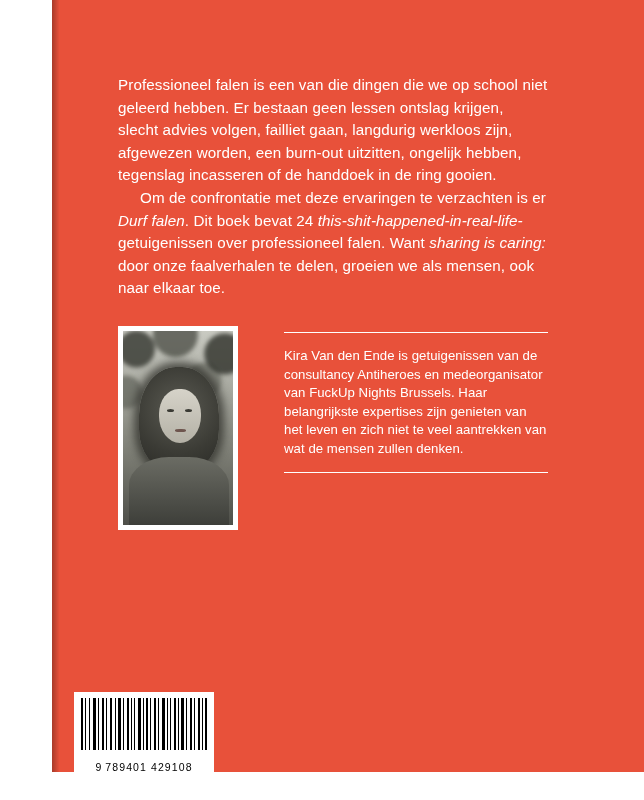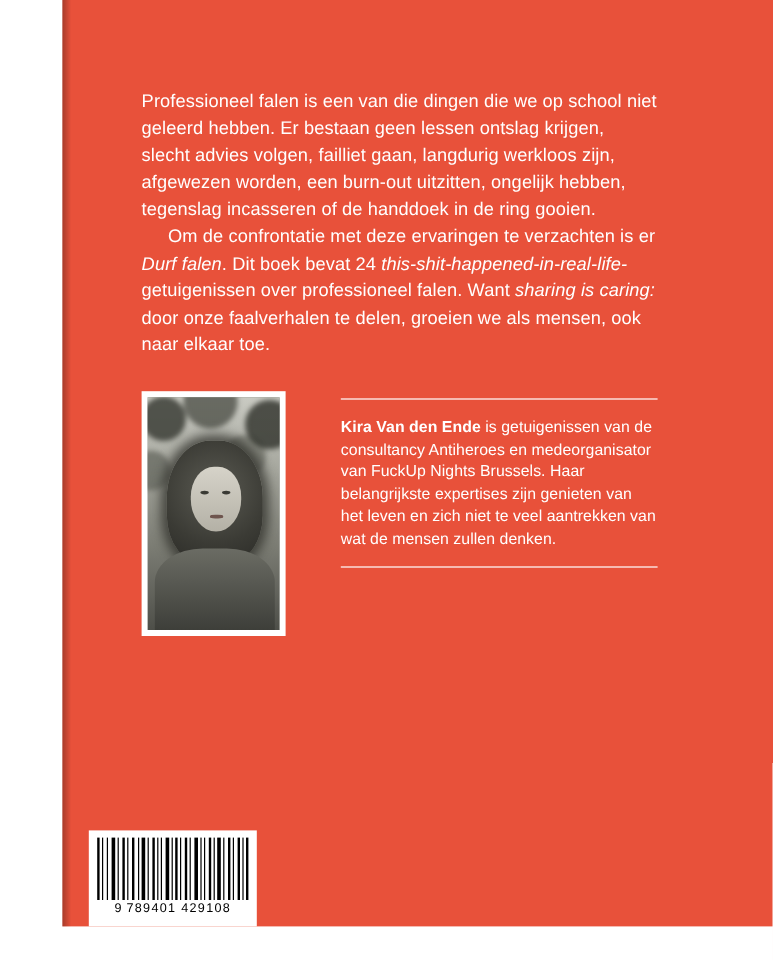--- a/index.html
+++ b/index.html
@@ -144,21 +144,21 @@
     background: #ffffff;
   }
   .bio-text {
     color: #ffffff;
     font-size: 13.2px;
     line-height: 18.6px;
     padding: 14px 0 13px 0;
     letter-spacing: 0.05px;
   }
   .bio-text strong {
-    font-weight: bold;
+    font-weight: normal;
   }
   .lannoo-url {
     position: absolute;
     left: 84px;
     top: 700px;
     color: #ffffff;
     font-size: 11px;
     font-weight: bold;
     letter-spacing: 0.9px;
   }
@@ -183,21 +183,21 @@
     height: 52px;
     background: #000000;
     display: block;
   }
   .isbn-text {
     text-align: center;
     font-family: "Liberation Sans", sans-serif;
     font-size: 10.5px;
     letter-spacing: 1.1px;
     color: #000;
-    margin-top: 1px;
+    margin-top: 11px;
   }
   .isbn-text .lead {
     margin-right: 3px;
   }
 </style>
 </head>
 <body>
 
 <div class="page">
 

